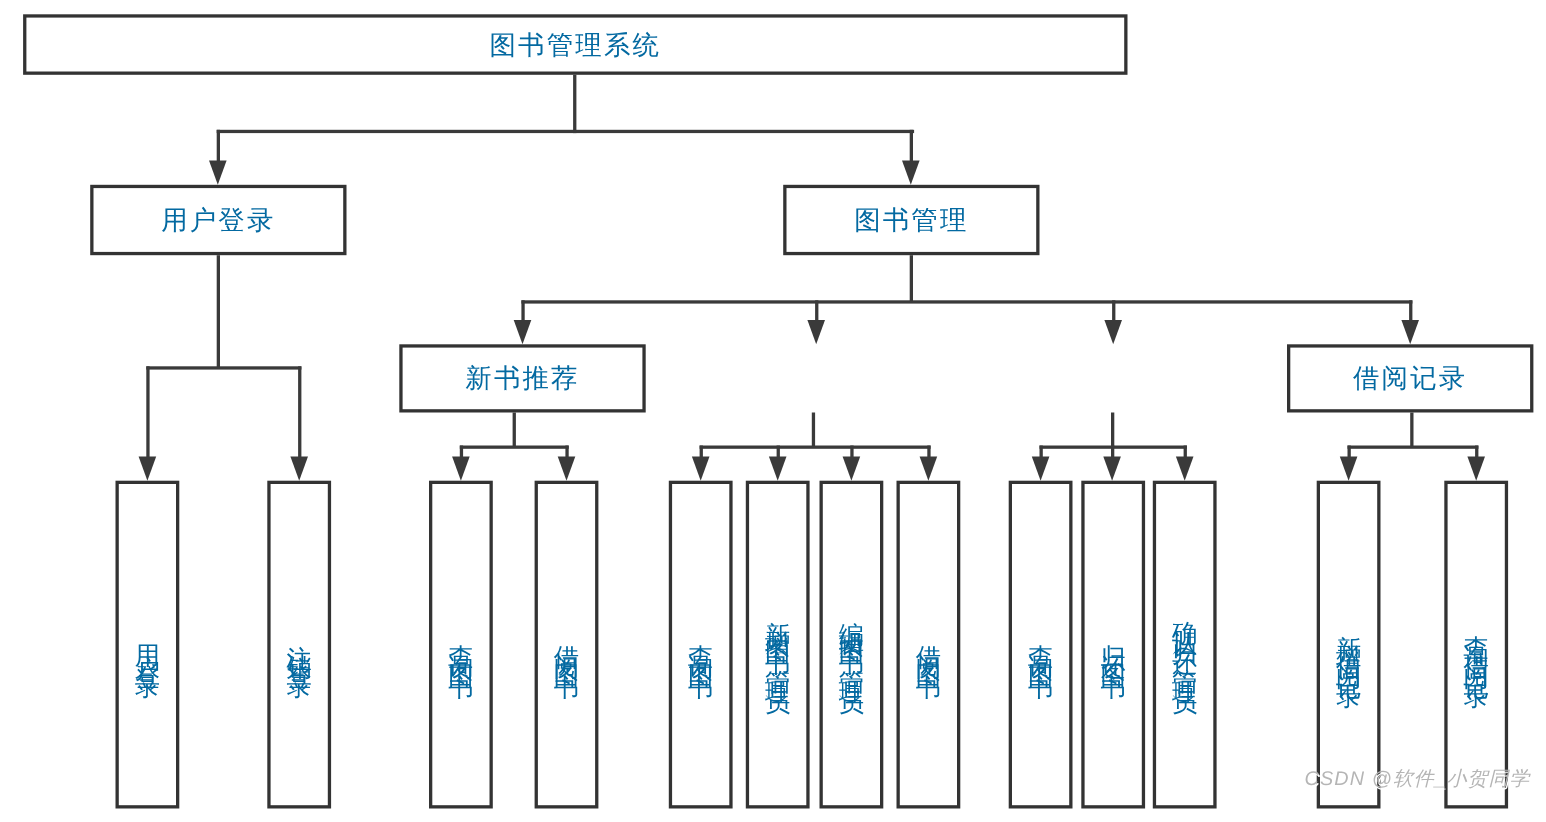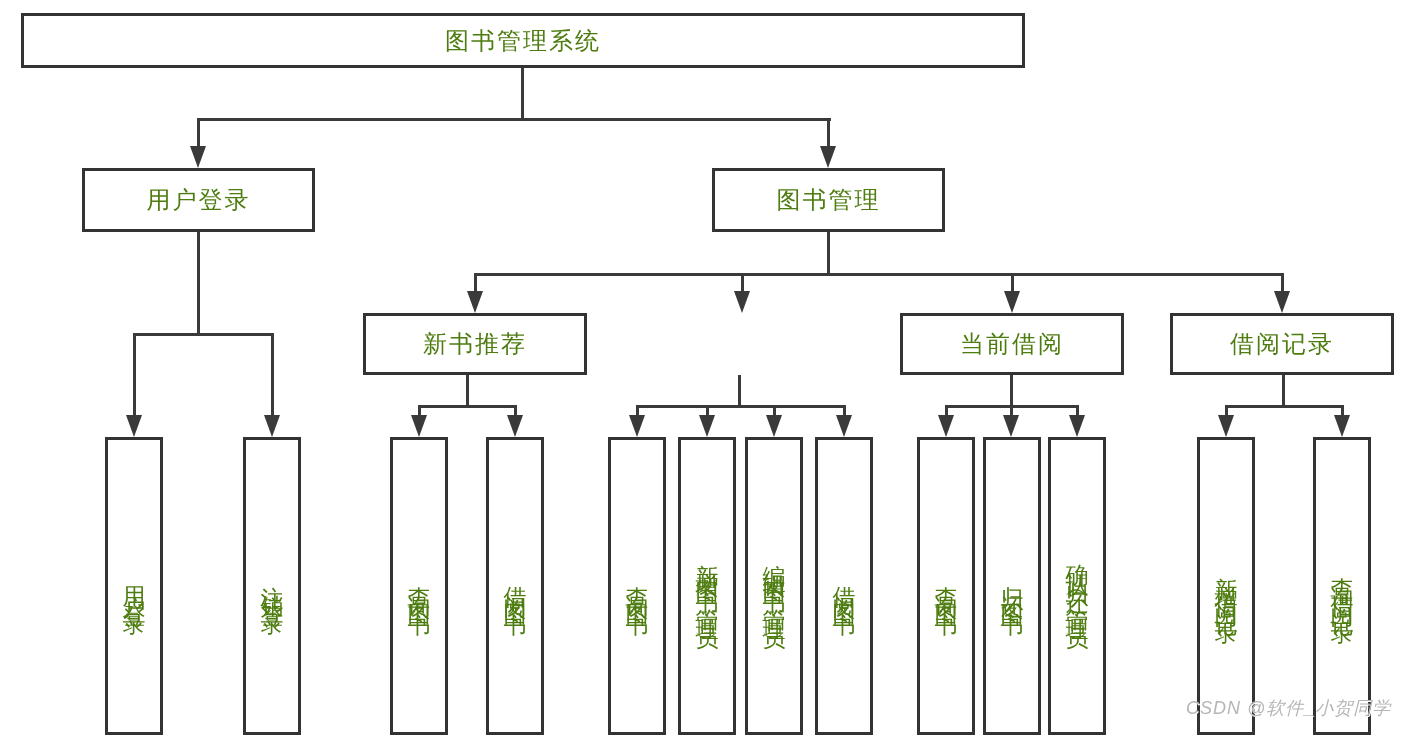--- a/index.html
+++ b/index.html
@@ -3,21 +3,21 @@
 <meta charset="utf-8">
 <style>
   html,body{margin:0;padding:0;background:#ffffff;overflow:hidden;}
   .canvas{
     position:relative;width:1405px;height:747px;background:#ffffff;
     font-family:"Liberation Sans","DejaVu Sans",sans-serif;
   }
   .box{
     position:absolute;box-sizing:border-box;background:#ffffff;
     border:3px solid #333333;display:flex;align-items:center;justify-content:center;
-    color:#4d7c0f;font-size:24px;letter-spacing:2px;white-space:nowrap;
+    color:#0369a1;font-size:24px;letter-spacing:2px;white-space:nowrap;
   }
   .vbox{
     writing-mode:vertical-rl;text-orientation:mixed;
     font-size:23px;letter-spacing:9px;line-height:1;
   }
   .vbox span{display:block;}
   .hline,.vline{position:absolute;background:#3a3a3a;}
   .hline{height:3px;}
   .vline{width:3px;}
   .arrow{
@@ -43,23 +43,20 @@
 
   <div class="box" style="left:82px;top:168px;width:233px;height:64px;">
     <span>用户登录</span>
   </div>
   <div class="box" style="left:712px;top:168px;width:233px;height:64px;">
     <span>图书管理</span>
   </div>
 
   <div class="box" style="left:363px;top:313px;width:224px;height:62px;">
     <span>新书推荐</span>
-  </div>
-  <div class="box" style="left:900px;top:313px;width:224px;height:62px;">
-    <span>当前借阅</span>
   </div>
   <div class="box" style="left:1170px;top:313px;width:224px;height:62px;">
     <span>借阅记录</span>
   </div>
 
   <div class="box vbox" style="left:105px;top:437px;width:58px;height:298px;">
     <span>用户登录</span>
   </div>
   <div class="box vbox" style="left:243px;top:437px;width:58px;height:298px;">
     <span>注销登录</span>

